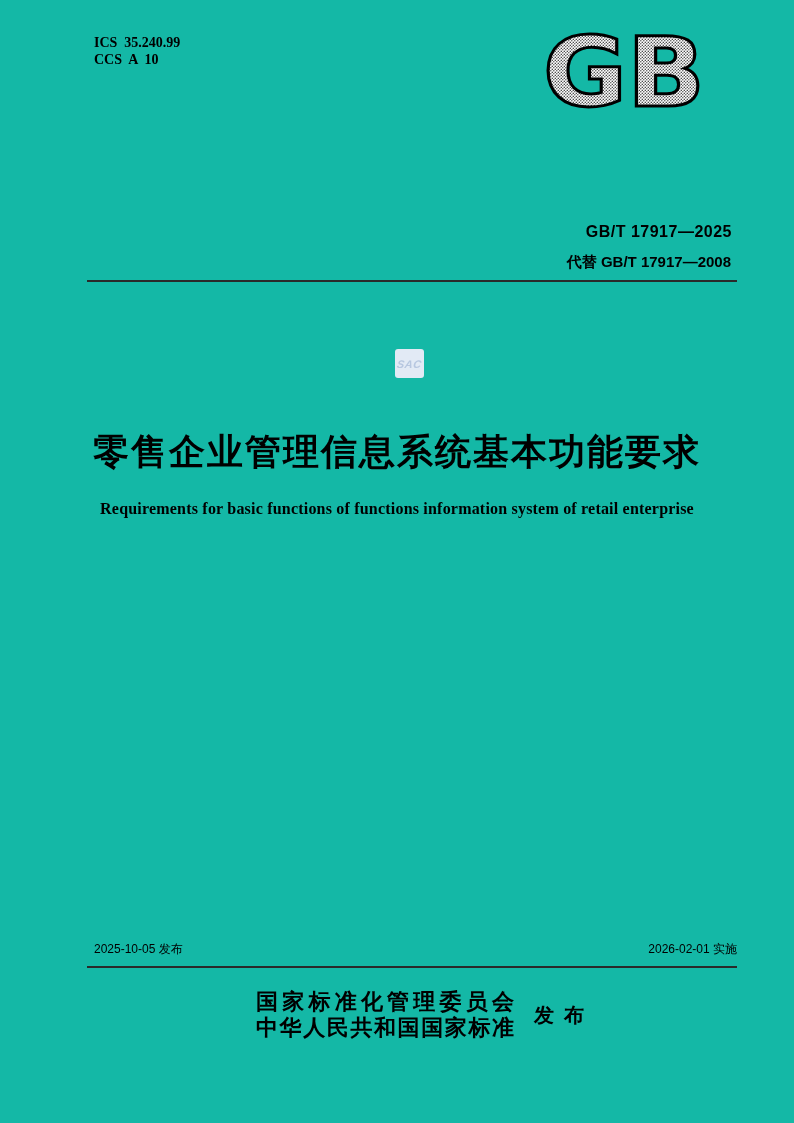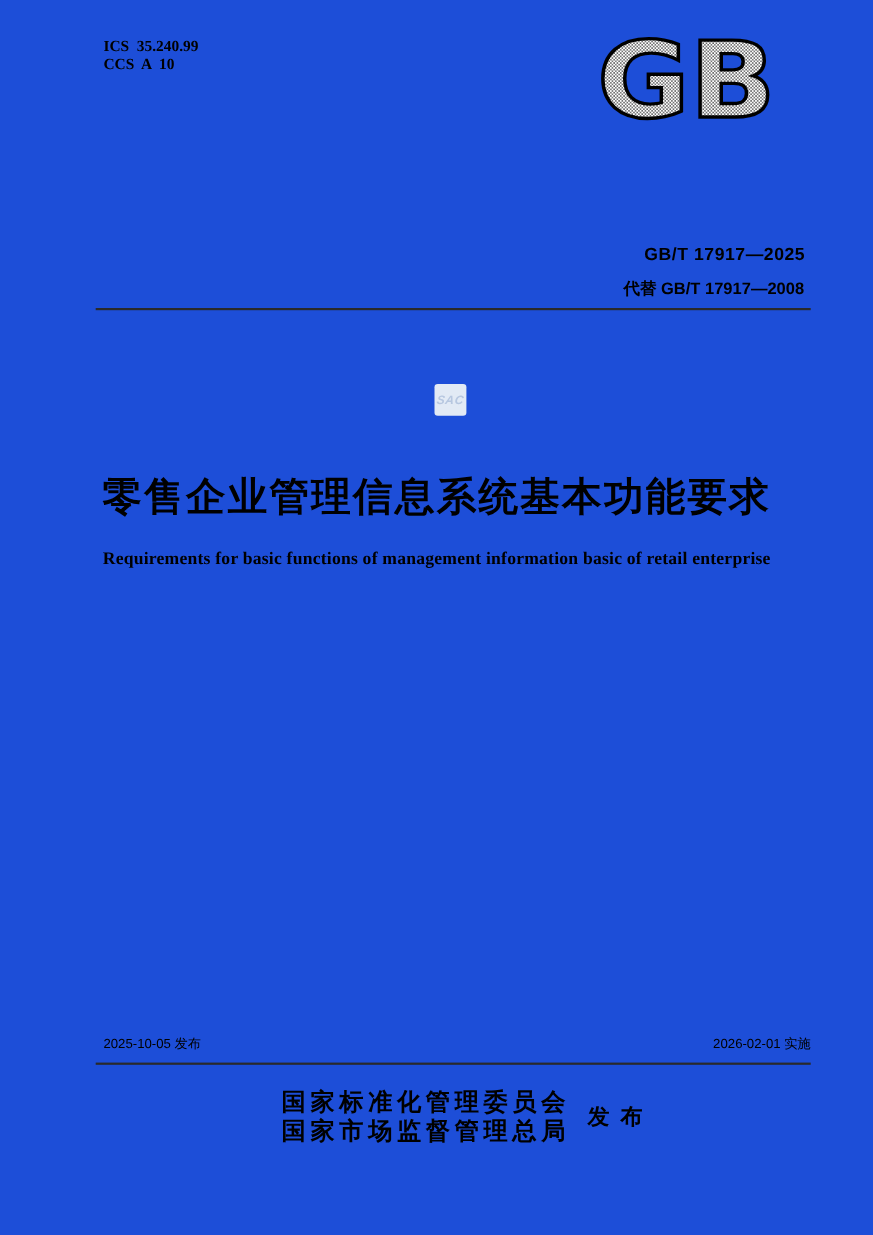--- a/index.html
+++ b/index.html
@@ -2,21 +2,21 @@
 <html><head>
 <meta charset="utf-8">
 <style>
   * { margin: 0; padding: 0; box-sizing: border-box; }
   html, body { background: #888; }
   .page {
     position: relative;
     width: 794px;
     height: 1123px;
     margin: 0 auto;
-    background: #1d4ed8;
+    background: #14b8a6;
     overflow: hidden;
     font-family: "Liberation Serif", serif;
     color: #000;
   }
 
   
   .ics-block {
     position: absolute;
     left: 94px;
     top: 34px;
@@ -203,30 +203,30 @@
   <div class="std-number">GB/T 17917—2025</div>
   <div class="replaces">代替 GB/T 17917—2008</div>
 
   <div class="rule-top"></div>
 
   <div class="sac-watermark">
     <span>SAC</span>
   </div>
 
   <div class="title-zh">零售企业管理信息系统基本功能要求</div>
-  <div class="title-en">Requirements for basic functions of management information basic of retail enterprise</div>
+  <div class="title-en">Requirements for basic functions of functions information system of retail enterprise</div>
 
   <div class="dates-row">
     <span>2025-10-05 发布</span>
     <span>2026-02-01 实施</span>
   </div>
 
   <div class="rule-bottom"></div>
 
   <div class="issuer-row">
     <div class="issuer-lines">
       <div>国家标准化管理委员会</div>
-      <div>国家市场监督管理总局</div>
+      <div>中华人民共和国国家标准</div>
     </div>
     <div class="publish-label">发  布</div>
   </div>
 
 </div>
 
 </body></html>

